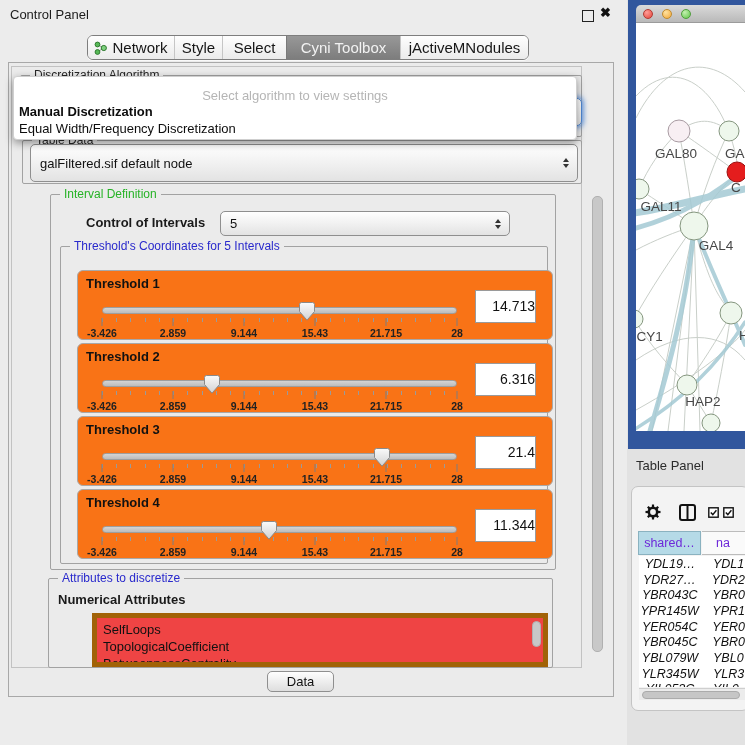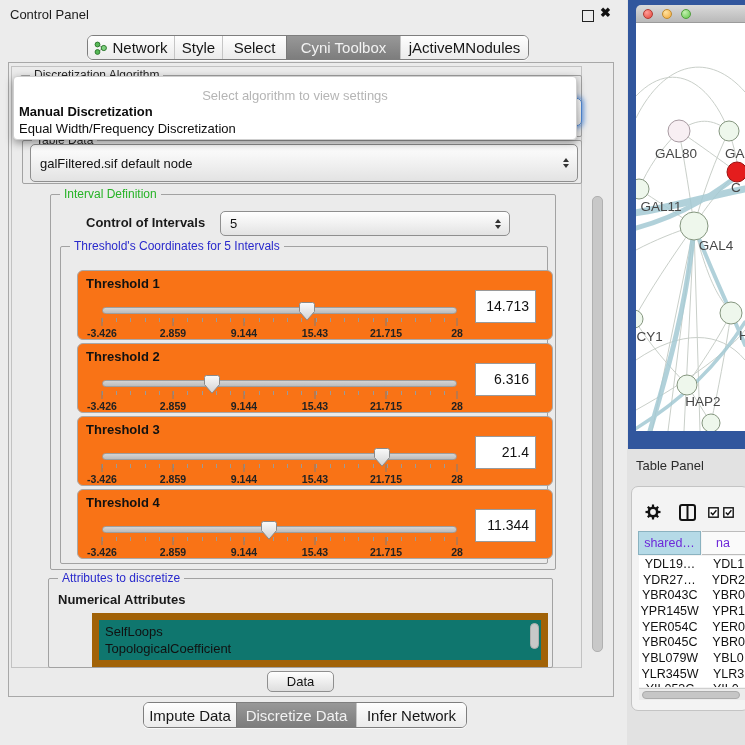--- a/index.html
+++ b/index.html
@@ -44,23 +44,23 @@
   .track{position:absolute;left:0;top:36px;width:100%;height:7px;border:1px solid #9e9e9e;border-radius:4px;
          background:linear-gradient(#d4d4d4,#bcbcbc);box-sizing:border-box;}
   .thumb{position:absolute;top:31px;width:16px;height:19px;transform:translateX(-50%);}
   .ticks{position:absolute;left:0;top:47px;width:100%;height:8px;
          background-image:repeating-linear-gradient(90deg,#9a9a9a 0 1px,transparent 1px calc(100%/25));
          background-size:calc(100% + 1px) 4px;background-repeat:no-repeat;}
   .majtick{position:absolute;top:0;width:1px;height:8px;background:#7e7e7e;transform:translateX(-.5px);}
   .ticklabels{position:absolute;left:0;top:56px;width:100%;height:12px;font-size:10.5px;font-weight:bold;color:#222;}
   .ticklabels span{position:absolute;transform:translateX(-50%);white-space:nowrap;}
   .value-box{position:absolute;left:397px;top:19px;width:61px;height:33px;background:#fff;border:1px solid #9a9a9a;
-             box-sizing:border-box;font-size:14px;color:#111;text-align:right;line-height:31px;padding-right:6px;}
-
-  .listbox{background:#0f766e;border:7px solid #a16207;box-sizing:border-box;overflow:hidden;}
+             box-sizing:border-box;font-size:14px;color:#111;text-align:right;line-height:31px;}
+
+  .listbox{background:#ef4444;border:5px solid #a16207;box-sizing:border-box;overflow:hidden;}
   .listbox .item{font-size:13px;color:#111;padding-left:6px;line-height:17px;white-space:nowrap;}
   .vscroll-thumb{background:#c8c8c8;border:1px solid #b0b0b0;border-radius:5px;box-sizing:border-box;}
 
   .btn{border:1px solid #8f8f8f;border-radius:5px;background:linear-gradient(#fefefe,#dedede);
        font-size:13px;color:#111;display:flex;align-items:center;justify-content:center;box-sizing:border-box;}
 
   
   .net-frame{left:628px;top:0;width:117px;height:449px;background:#31569d;}
   .net-titlebar{left:636px;top:5px;width:109px;height:18px;border-radius:5px 0 0 0;
                 background:linear-gradient(#dadada,#b9b9b9);border-bottom:1px solid #9b9b9b;box-sizing:border-box;}
@@ -68,21 +68,21 @@
   .net-canvas{left:636px;top:23px;width:109px;height:408px;background:#fff;}
 
   .right-bg{left:627px;top:449px;width:118px;height:296px;background:#e2e2e2;}
   .tp-title{left:636px;top:458px;font-size:13px;color:#2c2c2c;}
   .tp-panel{left:631px;top:486px;width:118px;height:225px;background:#f3f3f3;border:1px solid #c4c4c4;
             border-radius:7px;box-sizing:border-box;}
 
   .th-cell{position:absolute;top:531px;height:24px;box-sizing:border-box;font-size:12.5px;color:#6d28d9;
            display:flex;align-items:center;justify-content:center;}
   .tbl-rows{left:639px;top:556px;width:106px;height:131px;background:#fff;overflow:hidden;}
-  .tbl-row{display:flex;height:15.7px;align-items:center;font-size:12.5px;color:#111;}
+  .tbl-row{display:flex;height:15.7px;align-items:center;font-size:12.5px;color:#111;font-style:italic;}
   .tbl-row .c1{width:62px;text-align:center;}
   .tbl-row .c2{padding-left:12px;white-space:nowrap;}
   .hscroll{left:639px;top:688px;width:106px;height:12px;background:#ececec;border-top:1px solid #cfcfcf;box-sizing:border-box;}
   .hscroll .thumb-h{position:absolute;left:3px;top:2px;width:98px;height:8px;background:#c6c6c6;
                     border:1px solid #ababab;border-radius:4px;box-sizing:border-box;}
 </style>
 </head>
 <body>
 
 <svg width="0" height="0" style="position:absolute">
@@ -289,31 +289,20 @@
       <div class="item">TopologicalCoefficient</div>
       <div class="item">BetweennessCentrality</div>
     </div>
     <div class="vscroll-thumb" style="position:absolute;right:2px;top:3px;width:9px;height:26px;"></div>
   </div>
 
   <div class="abs vscroll-thumb" style="left:592px;top:196px;width:11px;height:456px;"></div>
 
   <div class="abs btn" style="left:267px;top:671px;width:67px;height:21px;">Data</div>
 
-  <div class="abs seg" style="left:143px;top:702px;height:24px;">
-    <div class="tab" style="width:92px;">
-      <span>Impute Data</span>
-    </div>
-    <div class="tab active" style="width:120px;">
-      <span>Discretize Data</span>
-    </div>
-    <div class="tab" style="width:110px;">
-      <span>Infer Network</span>
-    </div>
-  </div>
 </div>
 
 <div class="abs net-frame"></div>
 <div class="abs net-titlebar">
   <span class="light" style="left:7px;background:radial-gradient(circle at 35% 30%,#ff9d97,#e4463c);border:1px solid #b13a33;"></span>
   <span class="light" style="left:26px;background:radial-gradient(circle at 35% 30%,#ffe2a0,#f2a83a);border:1px solid #c08a2e;"></span>
   <span class="light" style="left:45px;background:radial-gradient(circle at 35% 30%,#c4f0b0,#5fc648);border:1px solid #4f9e3c;"></span>
 </div>
 <svg class="abs net-canvas" viewBox="636 23 109 408">
   <g stroke="#c9cfc9" stroke-width="1" fill="none">

